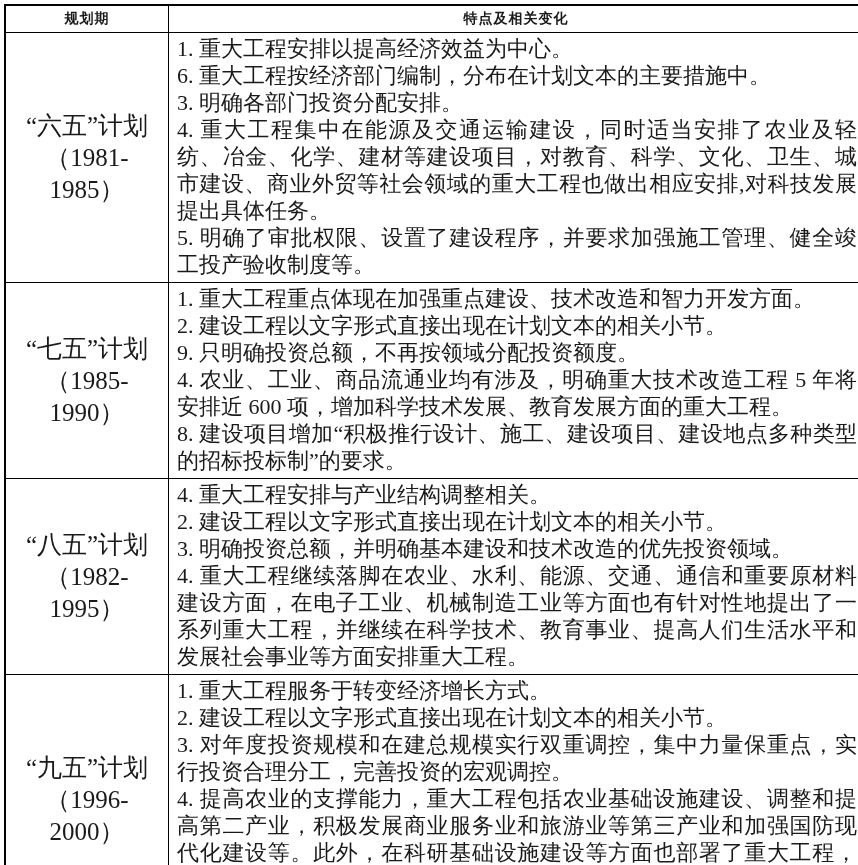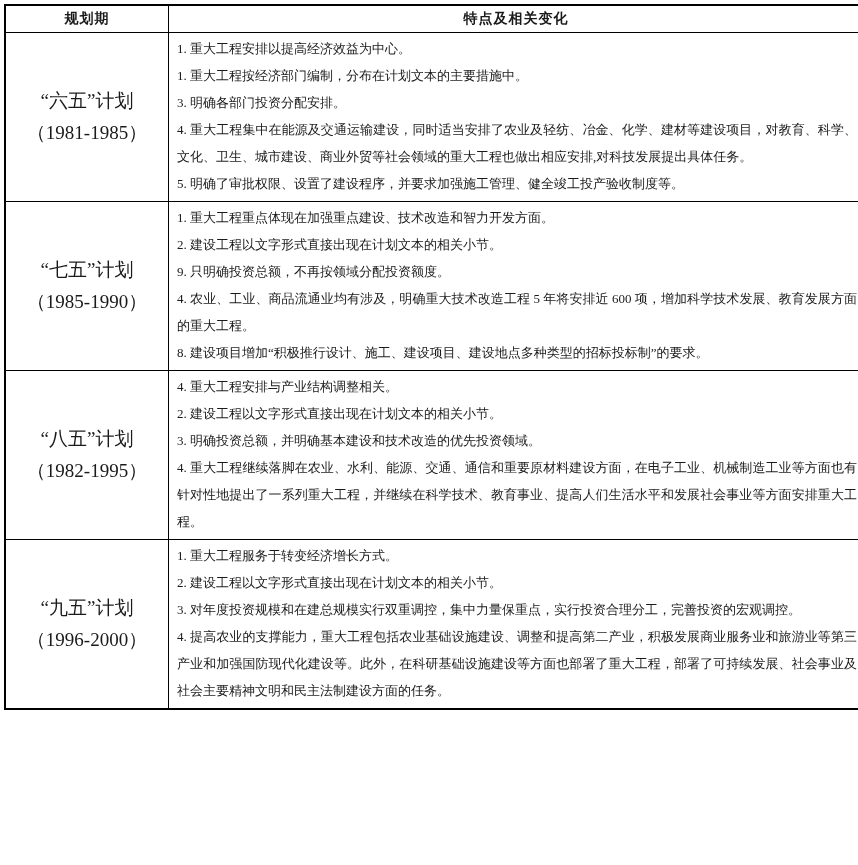--- a/index.html
+++ b/index.html
@@ -29,36 +29,36 @@
     font-size: 14px;
     font-weight: bold;
     text-align: center;
     padding: 4px 2px;
     letter-spacing: 1px;
   }
   .col-period { width: 158px; }
   .col-features { width: 690px; }
   .period-cell {
     text-align: center;
-    font-size: 19px;
+    font-size: 25px;
     padding: 2px;
     font-family: Liberation Serif, serif;
   }
   .period-name {
     line-height: 32px;
   }
   .period-years {
     line-height: 32px;
   }
   .features-cell {
     padding: 2px 6px 4px 8px;
   }
   .features-cell p {
     margin: 0;
-    font-size: 13px;
+    font-size: 22px;
     line-height: 27px;
     text-align: justify;
     text-justify: inter-ideograph;
   }
 </style>
 </head>
 <body>
 
 <table class="plan-table">
   <thead>
@@ -68,21 +68,21 @@
     </tr>
   </thead>
   <tbody>
       <tr>
         <td class="period-cell">
           <div class="period-name">“六五”计划</div>
           <div class="period-years">（1981-1985）</div>
         </td>
         <td class="features-cell">
           <p>1. 重大工程安排以提高经济效益为中心。</p>
-          <p>1. 重大工程按经济部门编制，分布在计划文本的主要措施中。</p>
+          <p>6. 重大工程按经济部门编制，分布在计划文本的主要措施中。</p>
           <p>3. 明确各部门投资分配安排。</p>
           <p>4. 重大工程集中在能源及交通运输建设，同时适当安排了农业及轻纺、冶金、化学、建材等建设项目，对教育、科学、文化、卫生、城市建设、商业外贸等社会领域的重大工程也做出相应安排,对科技发展提出具体任务。</p>
           <p>5. 明确了审批权限、设置了建设程序，并要求加强施工管理、健全竣工投产验收制度等。</p>
         </td>
       </tr>
       <tr>
         <td class="period-cell">
           <div class="period-name">“七五”计划</div>
           <div class="period-years">（1985-1990）</div>
         </td>

